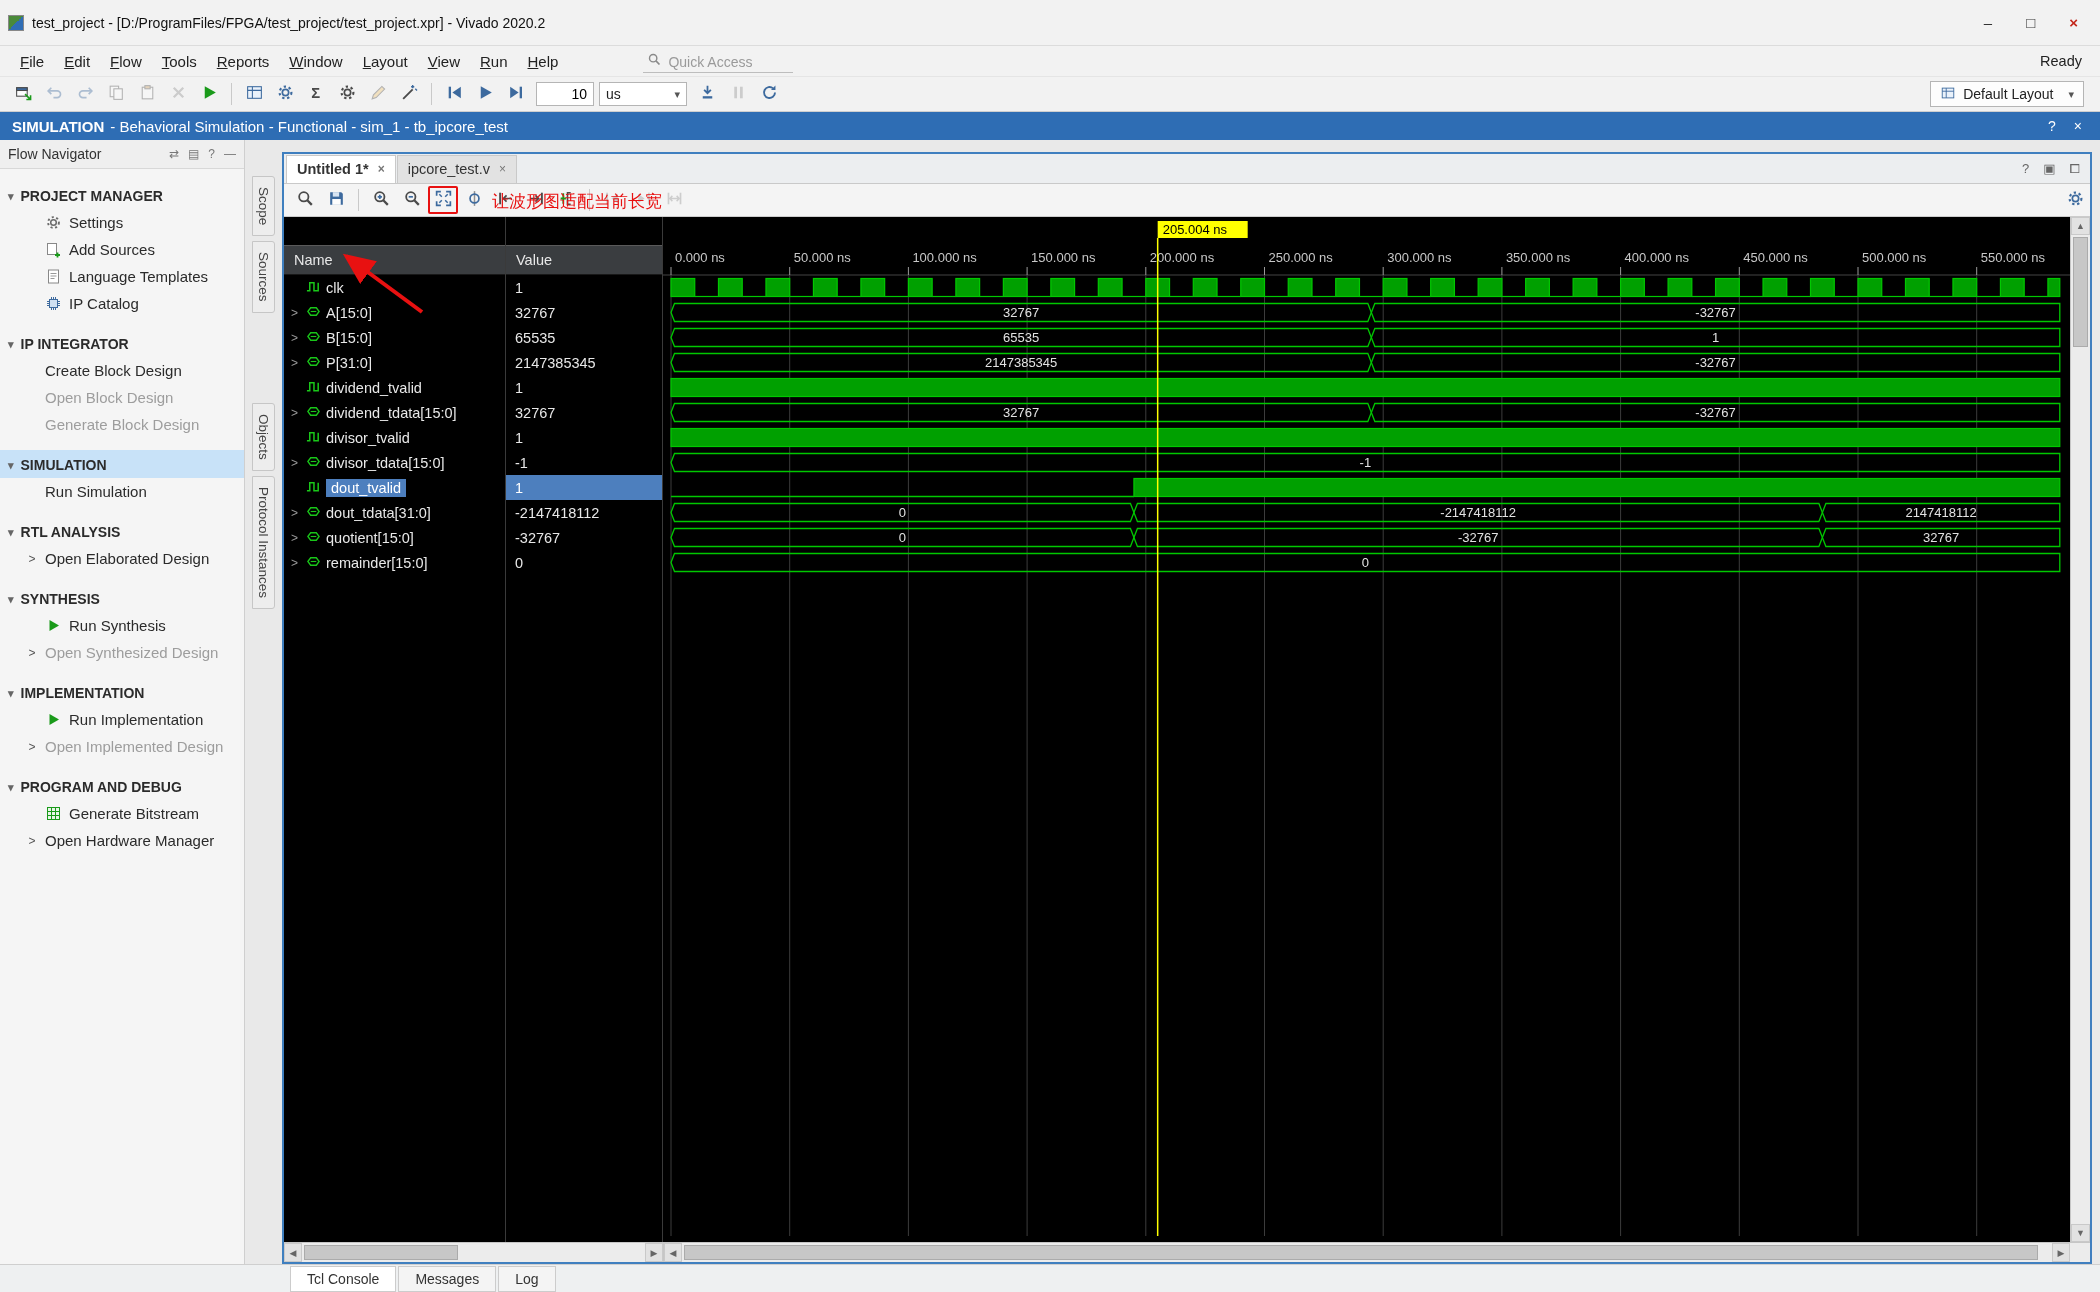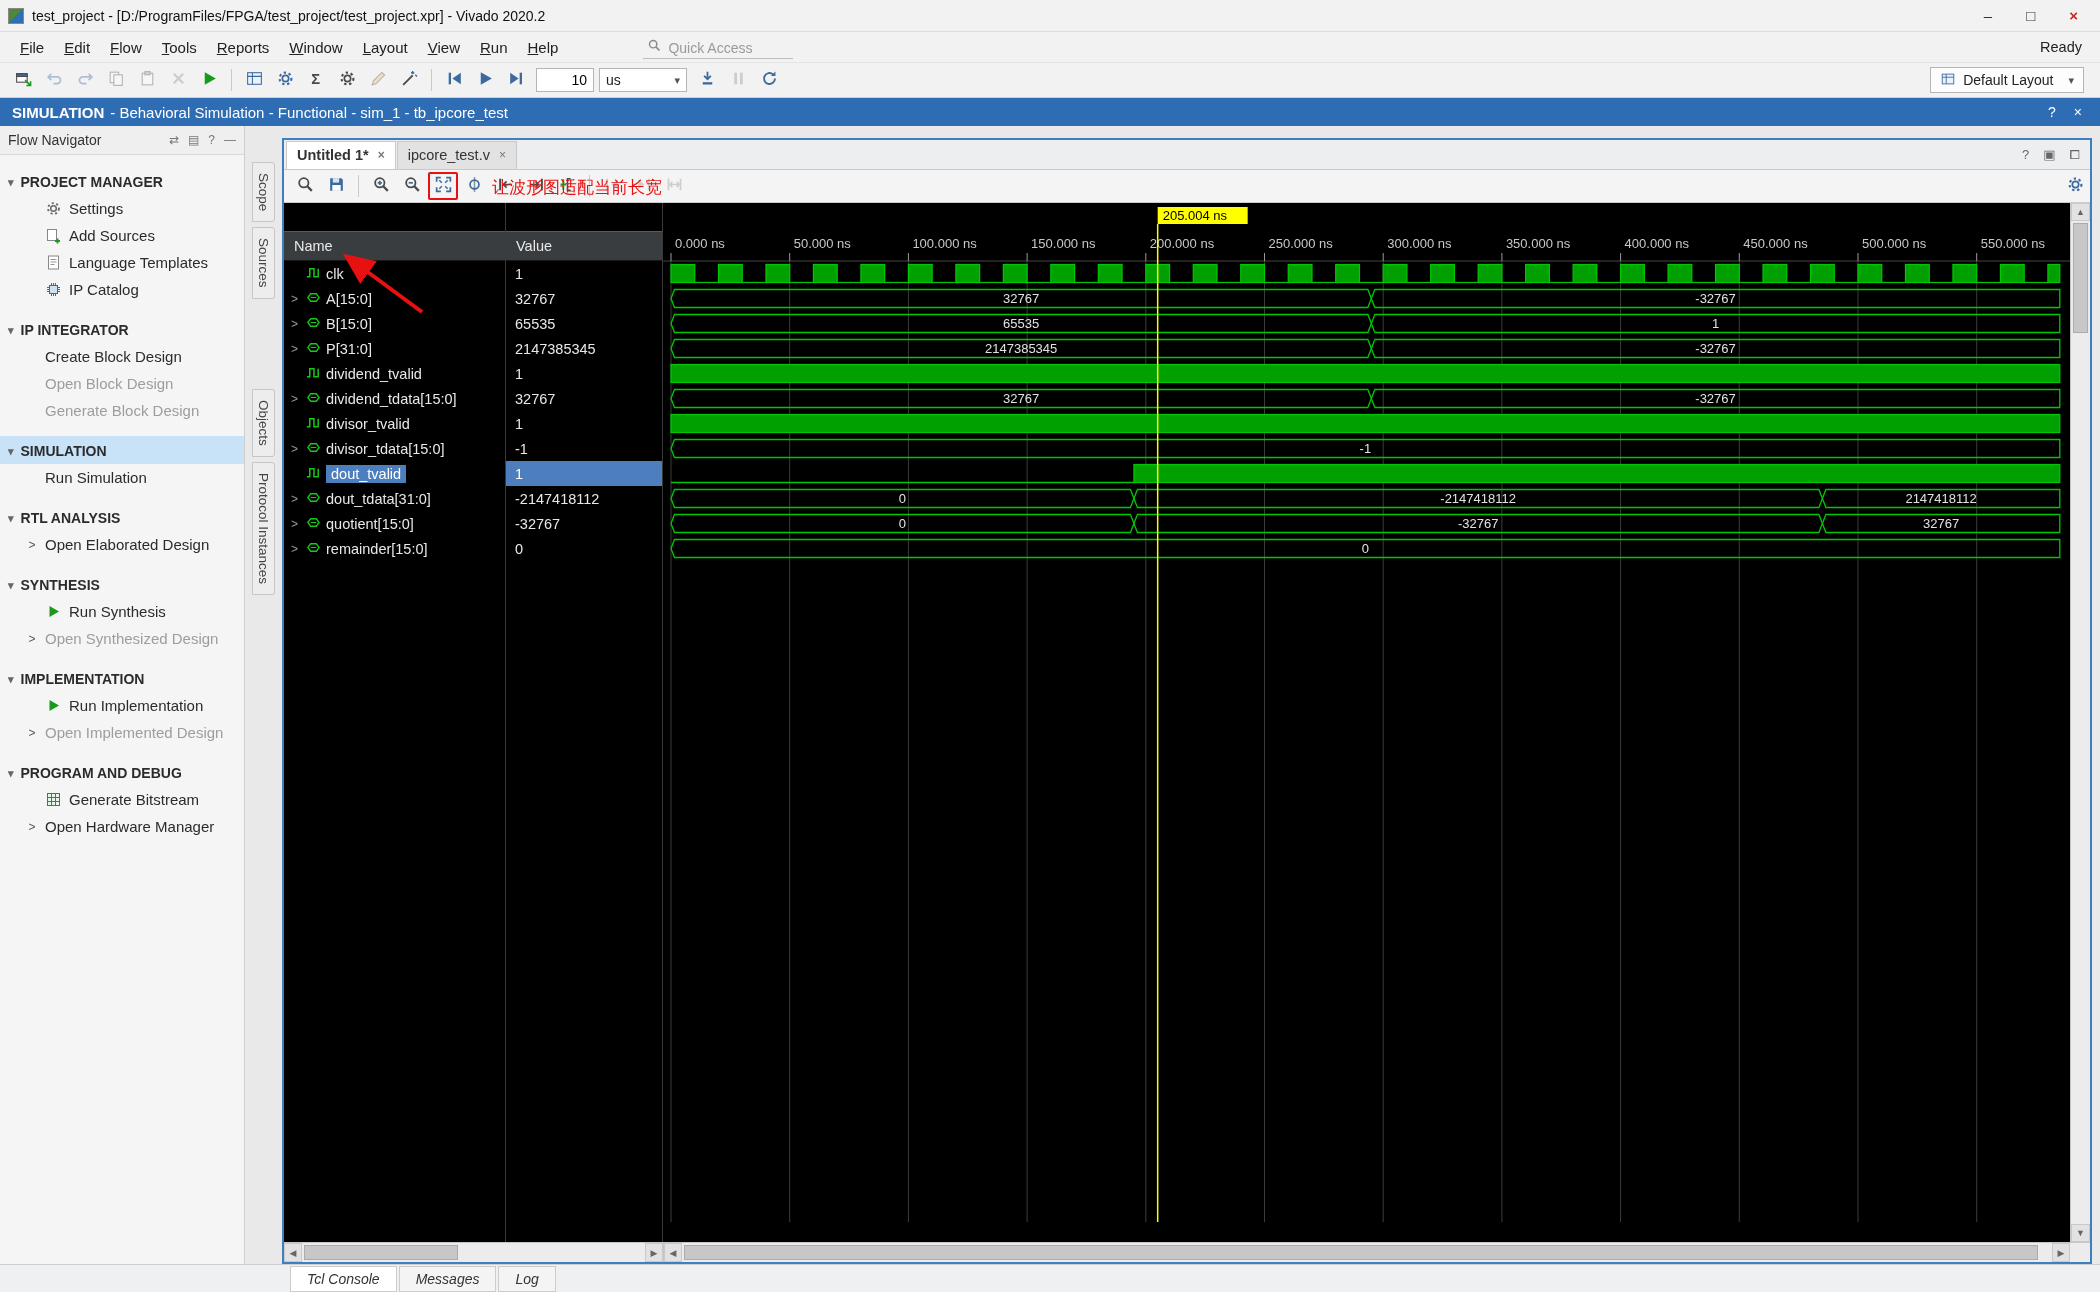--- a/index.html
+++ b/index.html
@@ -1,21 +1,21 @@
 <!DOCTYPE html>
 <html><head>
 <meta charset="utf-8">
 <style>
 *{margin:0;padding:0;box-sizing:border-box;}
 html,body{width:2100px;height:1292px;overflow:hidden;}
 body{font-family:"Liberation Sans",sans-serif;font-size:15px;color:#222;background:#e9e9e9;}
 #app{position:relative;width:2100px;height:1292px;display:flex;flex-direction:column;background:#f0f0f0;}
 
 
-.titlebar{height:32px;background:#f2f2f2;border-bottom:1px solid #dcdcdc;display:flex;align-items:center;padding:0 8px;flex:0 0 auto;}
+.titlebar{height:46px;background:#f2f2f2;border-bottom:1px solid #dcdcdc;display:flex;align-items:center;padding:0 8px;flex:0 0 auto;}
 .app-icon{width:16px;height:16px;display:inline-block;background:linear-gradient(135deg,#4a8a3a 50%,#2f6db5 50%);border:1px solid #888;}
 .title-text{font-size:14px;margin-left:8px;color:#111;}
 .win-controls{margin-left:auto;display:flex;align-items:center;gap:34px;padding-right:14px;}
 .wc{font-size:15px;color:#333;}
 .wc.close{color:#c4281c;font-weight:bold;}
 
 
 .menubar{height:30px;background:#f2f2f2;display:flex;align-items:center;padding-left:10px;flex:0 0 auto;}
 #menu-items{display:flex;}
 .menu-item{padding:4px 10px;font-size:15px;color:#222;}
@@ -98,21 +98,21 @@
 .hs-canvas{flex:1;}
 .hs .sb-arrow{width:18px;height:100%;flex:0 0 18px;}
 .htrack{flex:1;position:relative;height:100%;}
 .hthumb{position:absolute;top:2px;bottom:2px;background:#c7c7c7;border:1px solid #ababab;}
 .hthumb.small{left:2px;width:45%;}
 .hthumb.big{left:2px;right:14px;}
 .hs-corner{width:20px;flex:0 0 20px;background:#ececec;}
 
 
 .bottombar{height:28px;background:#eef0f1;border-top:1px solid #cfcfcf;display:flex;align-items:center;padding-left:290px;gap:2px;flex:0 0 auto;}
-.btab{padding:4px 16px;font-size:14px;border:1px solid #ccc;background:#f4f4f4;color:#333;font-style:italic;}
+.btab{padding:4px 16px;font-size:14px;border:1px solid #ccc;background:#f4f4f4;color:#333;}
 .btab.active{background:#ffffff;}
 .statusbar{height:22px;background:#eef0f1;border-top:1px solid #d5d5d5;display:flex;align-items:center;flex:0 0 auto;}
 .status-corner{width:18px;height:100%;background:#1f3d7a;}
 .sim-time{margin-left:auto;padding-right:14px;font-size:13.5px;color:#222;}
 
 #arrow-overlay{position:absolute;left:0;top:0;width:2100px;height:1292px;pointer-events:none;z-index:50;}
 </style>
 </head>
 <body>
 

